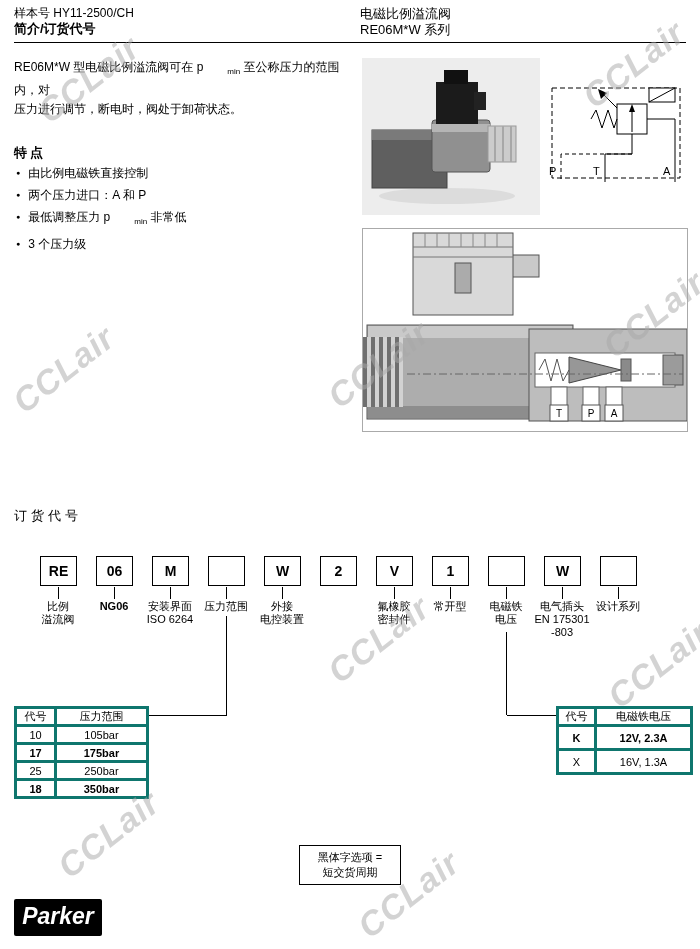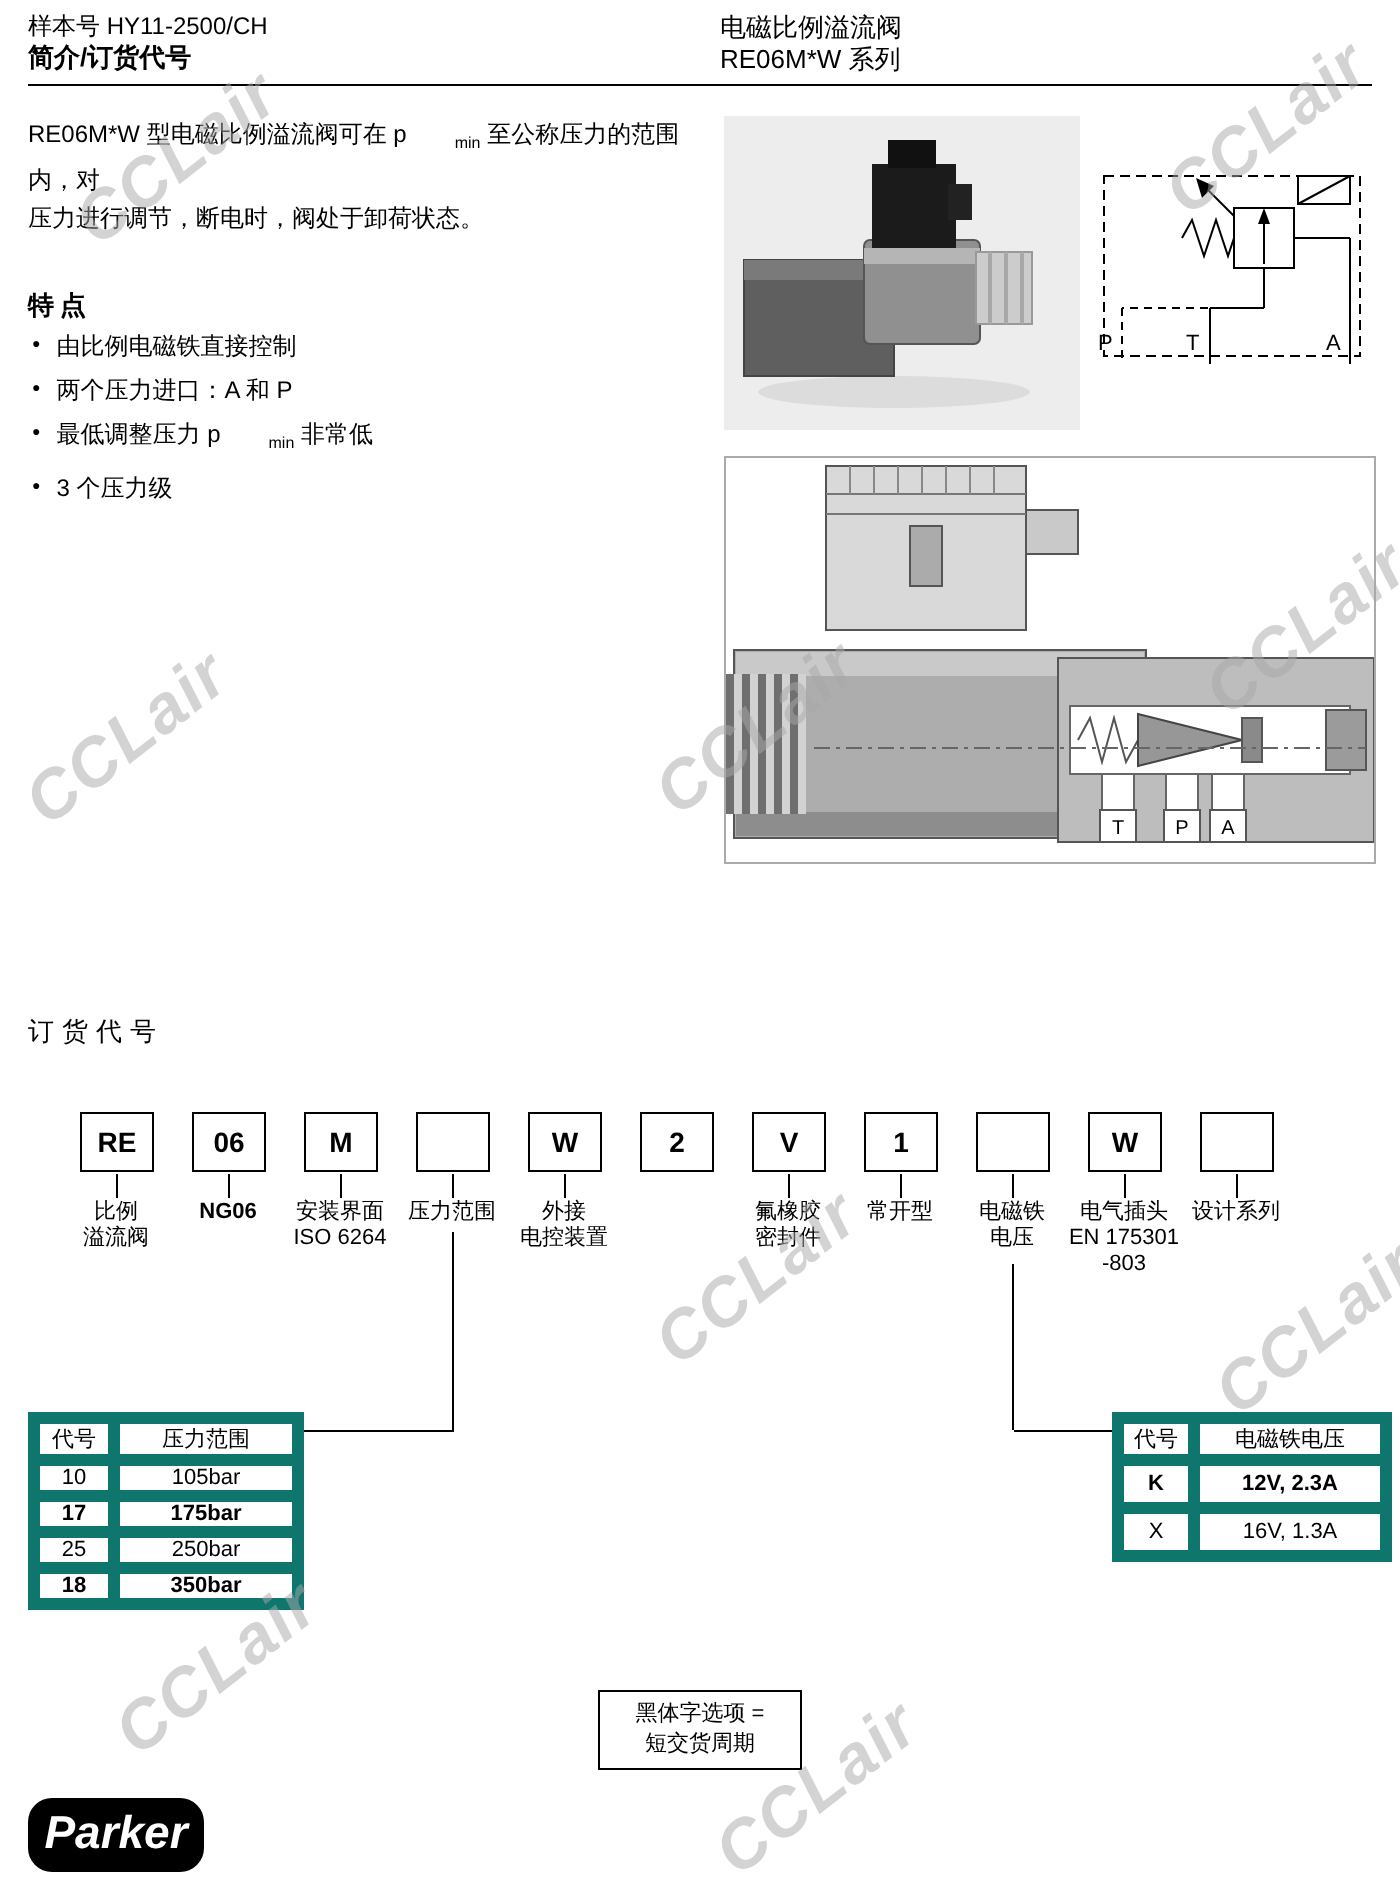--- a/index.html
+++ b/index.html
@@ -36,31 +36,31 @@
   .code-box {
     position:absolute; top:556px; width:37px; height:30px; border:1px solid #000;
     text-align:center; line-height:28px; font-weight:bold; font-size:14px; background:#fff;
   }
   .vline { position:absolute; width:1px; background:#000; }
   .hline { position:absolute; height:1px; background:#000; }
   .code-label { position:absolute; top:600px; width:90px; text-align:center; font-size:11px; line-height:13px; }
   .bold { font-weight:bold; }
   
   .dtable { position:absolute; border-collapse:collapse; font-size:11px; background:#fff; table-layout:fixed; }
-  .dtable th, .dtable td { border:6px solid #0f766e; text-align:center; height:18px; font-weight:normal; padding:0 2px; }
+  .dtable th, .dtable td { border:3px solid #0f766e; text-align:center; height:18px; font-weight:normal; padding:0 2px; }
   .dtable tr.bold td { font-weight:bold; }
   .dtable.tall td { height:24px; }
   
   .note {
     position:absolute; left:299px; top:845px; width:102px; height:40px; border:1px solid #000;
     text-align:center; font-size:11px; line-height:15px; padding-top:4px; background:#fff;
   }
   .logo {
     position:absolute; left:14px; top:899px; width:88px; height:37px; background:#000; color:#fff;
-    font-style:italic; font-weight:bold; font-size:23px; text-align:center; line-height:35px; border-radius:12px;
+    font-style:italic; font-weight:bold; font-size:23px; text-align:center; line-height:35px; border-radius:2px;
   }
 </style>
 </head>
 <body>
 
 <div class="page">
 
   <div class="wm" style="left:30px;  top:60px;">CCLair</div>
   <div class="wm" style="left:575px; top:45px;">CCLair</div>
   <div class="wm" style="left:5px;   top:350px;">CCLair</div>

